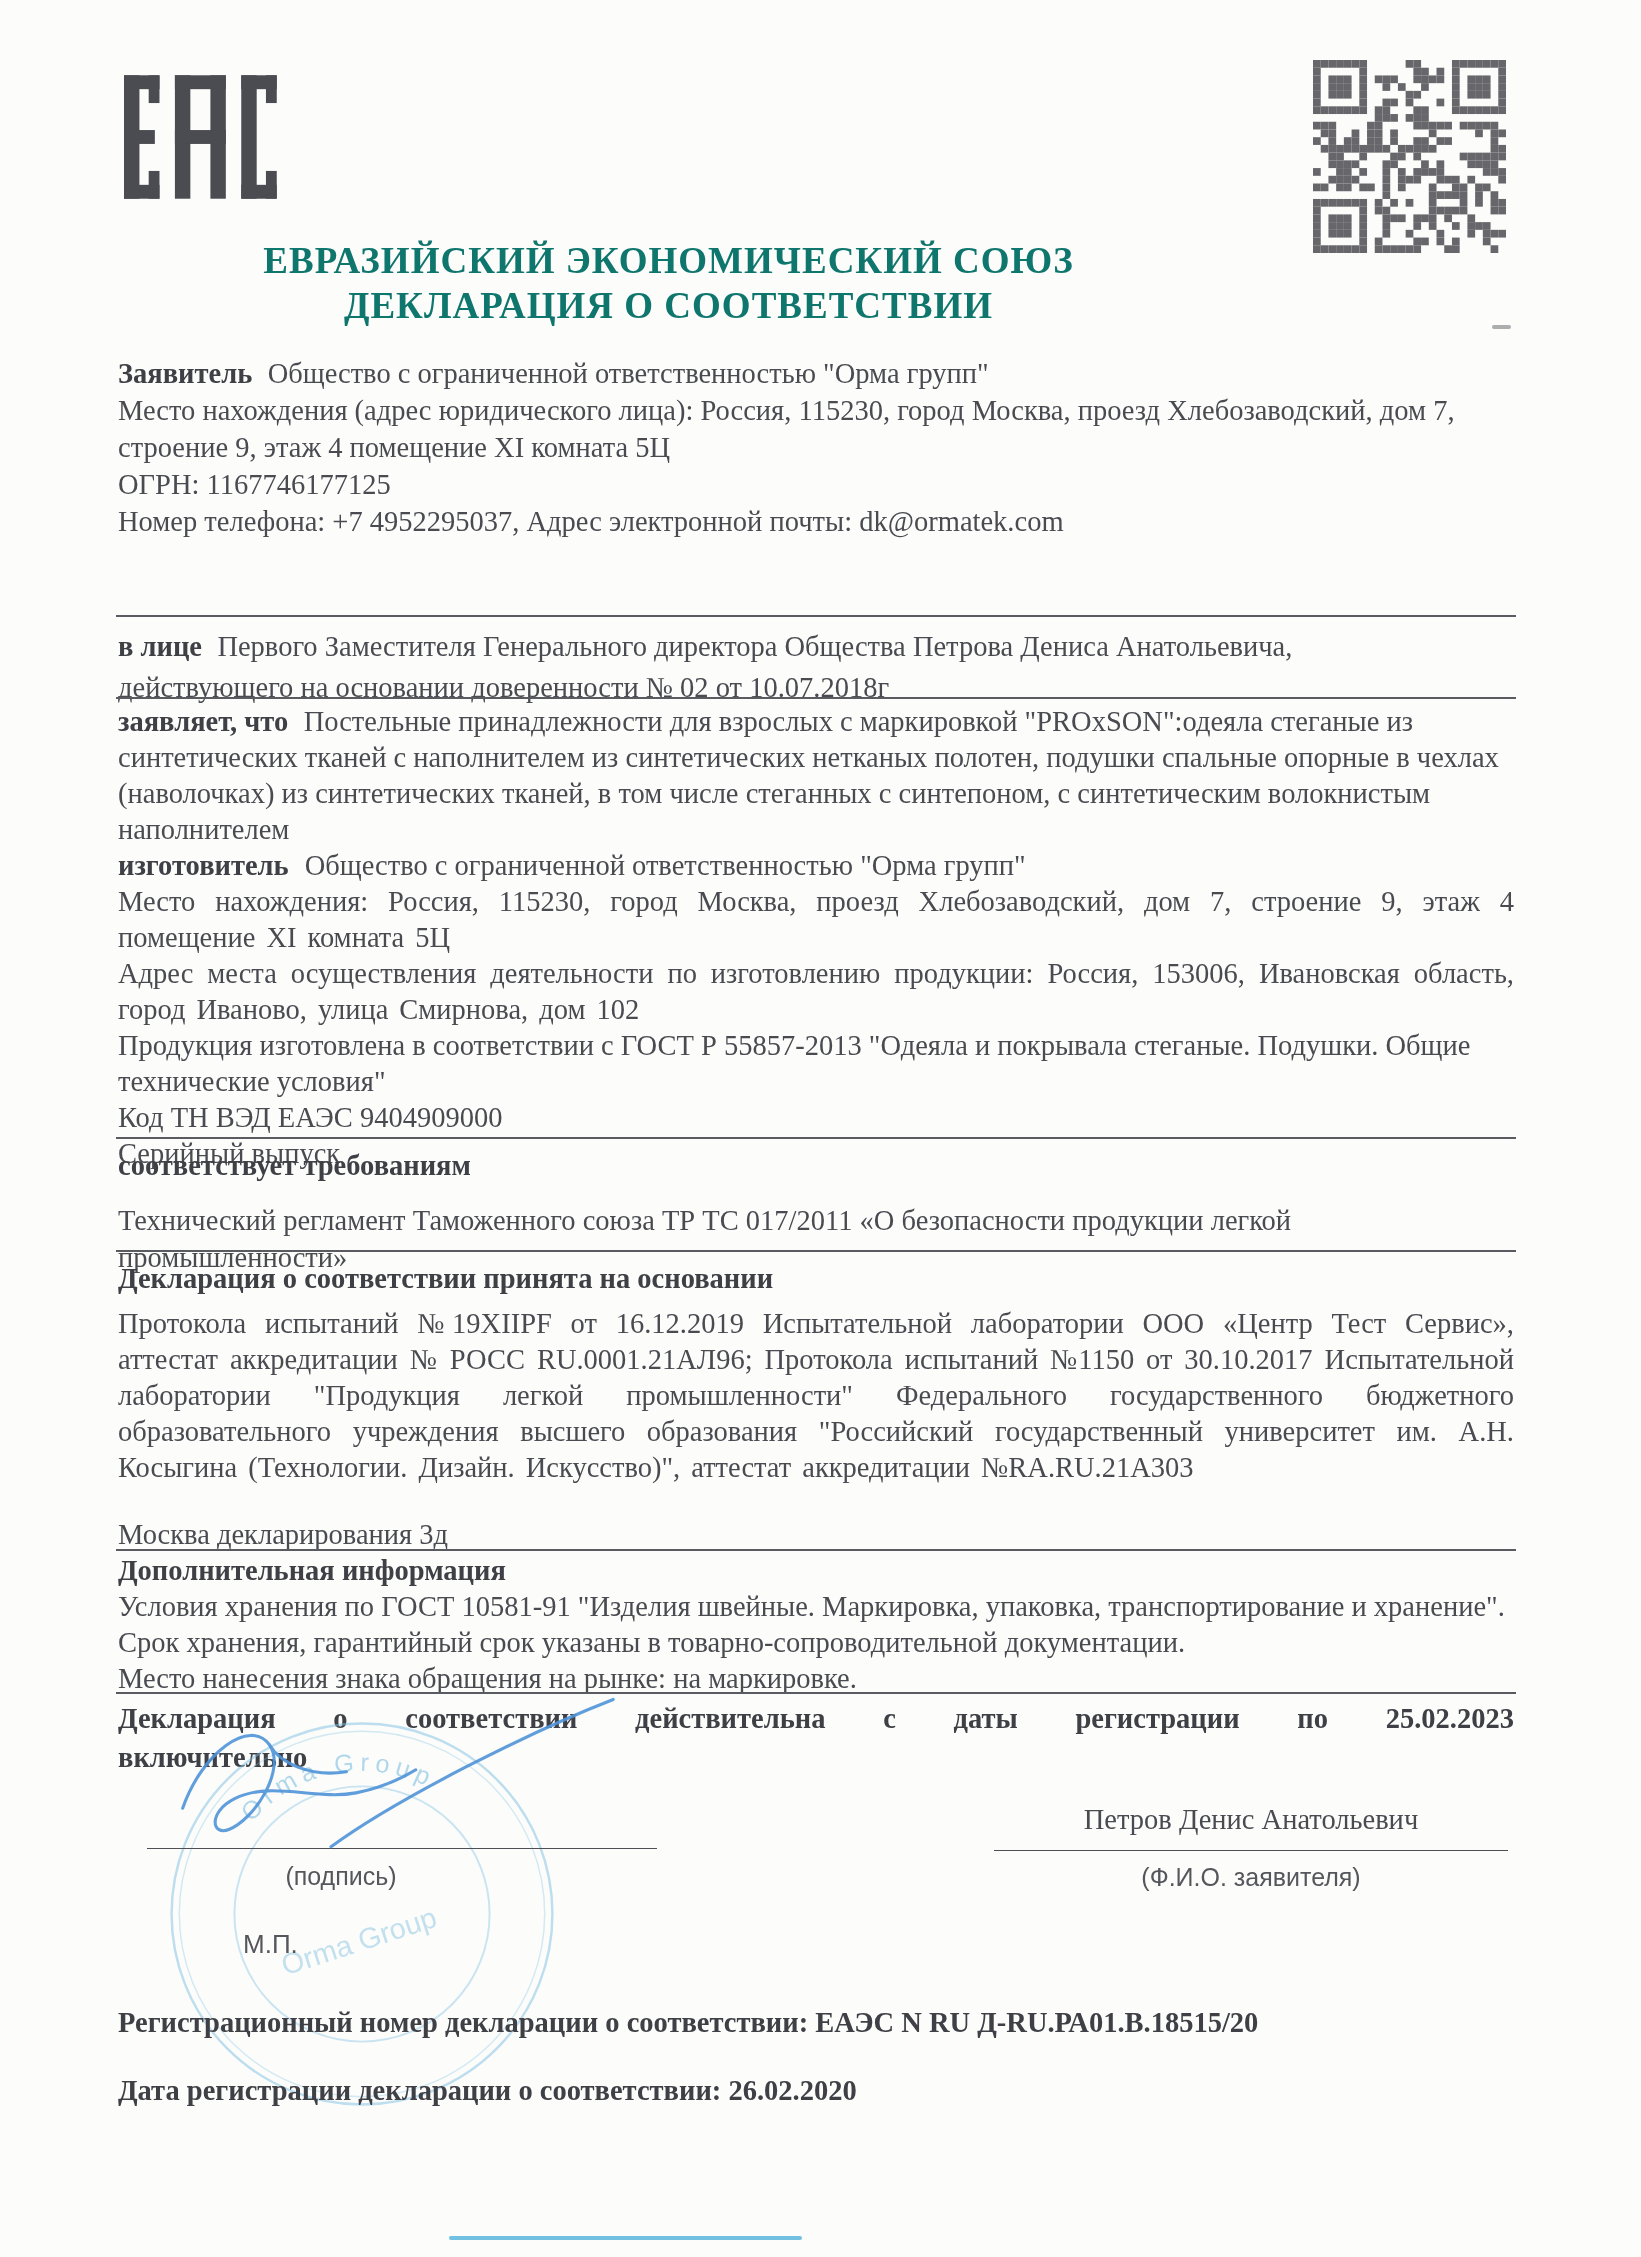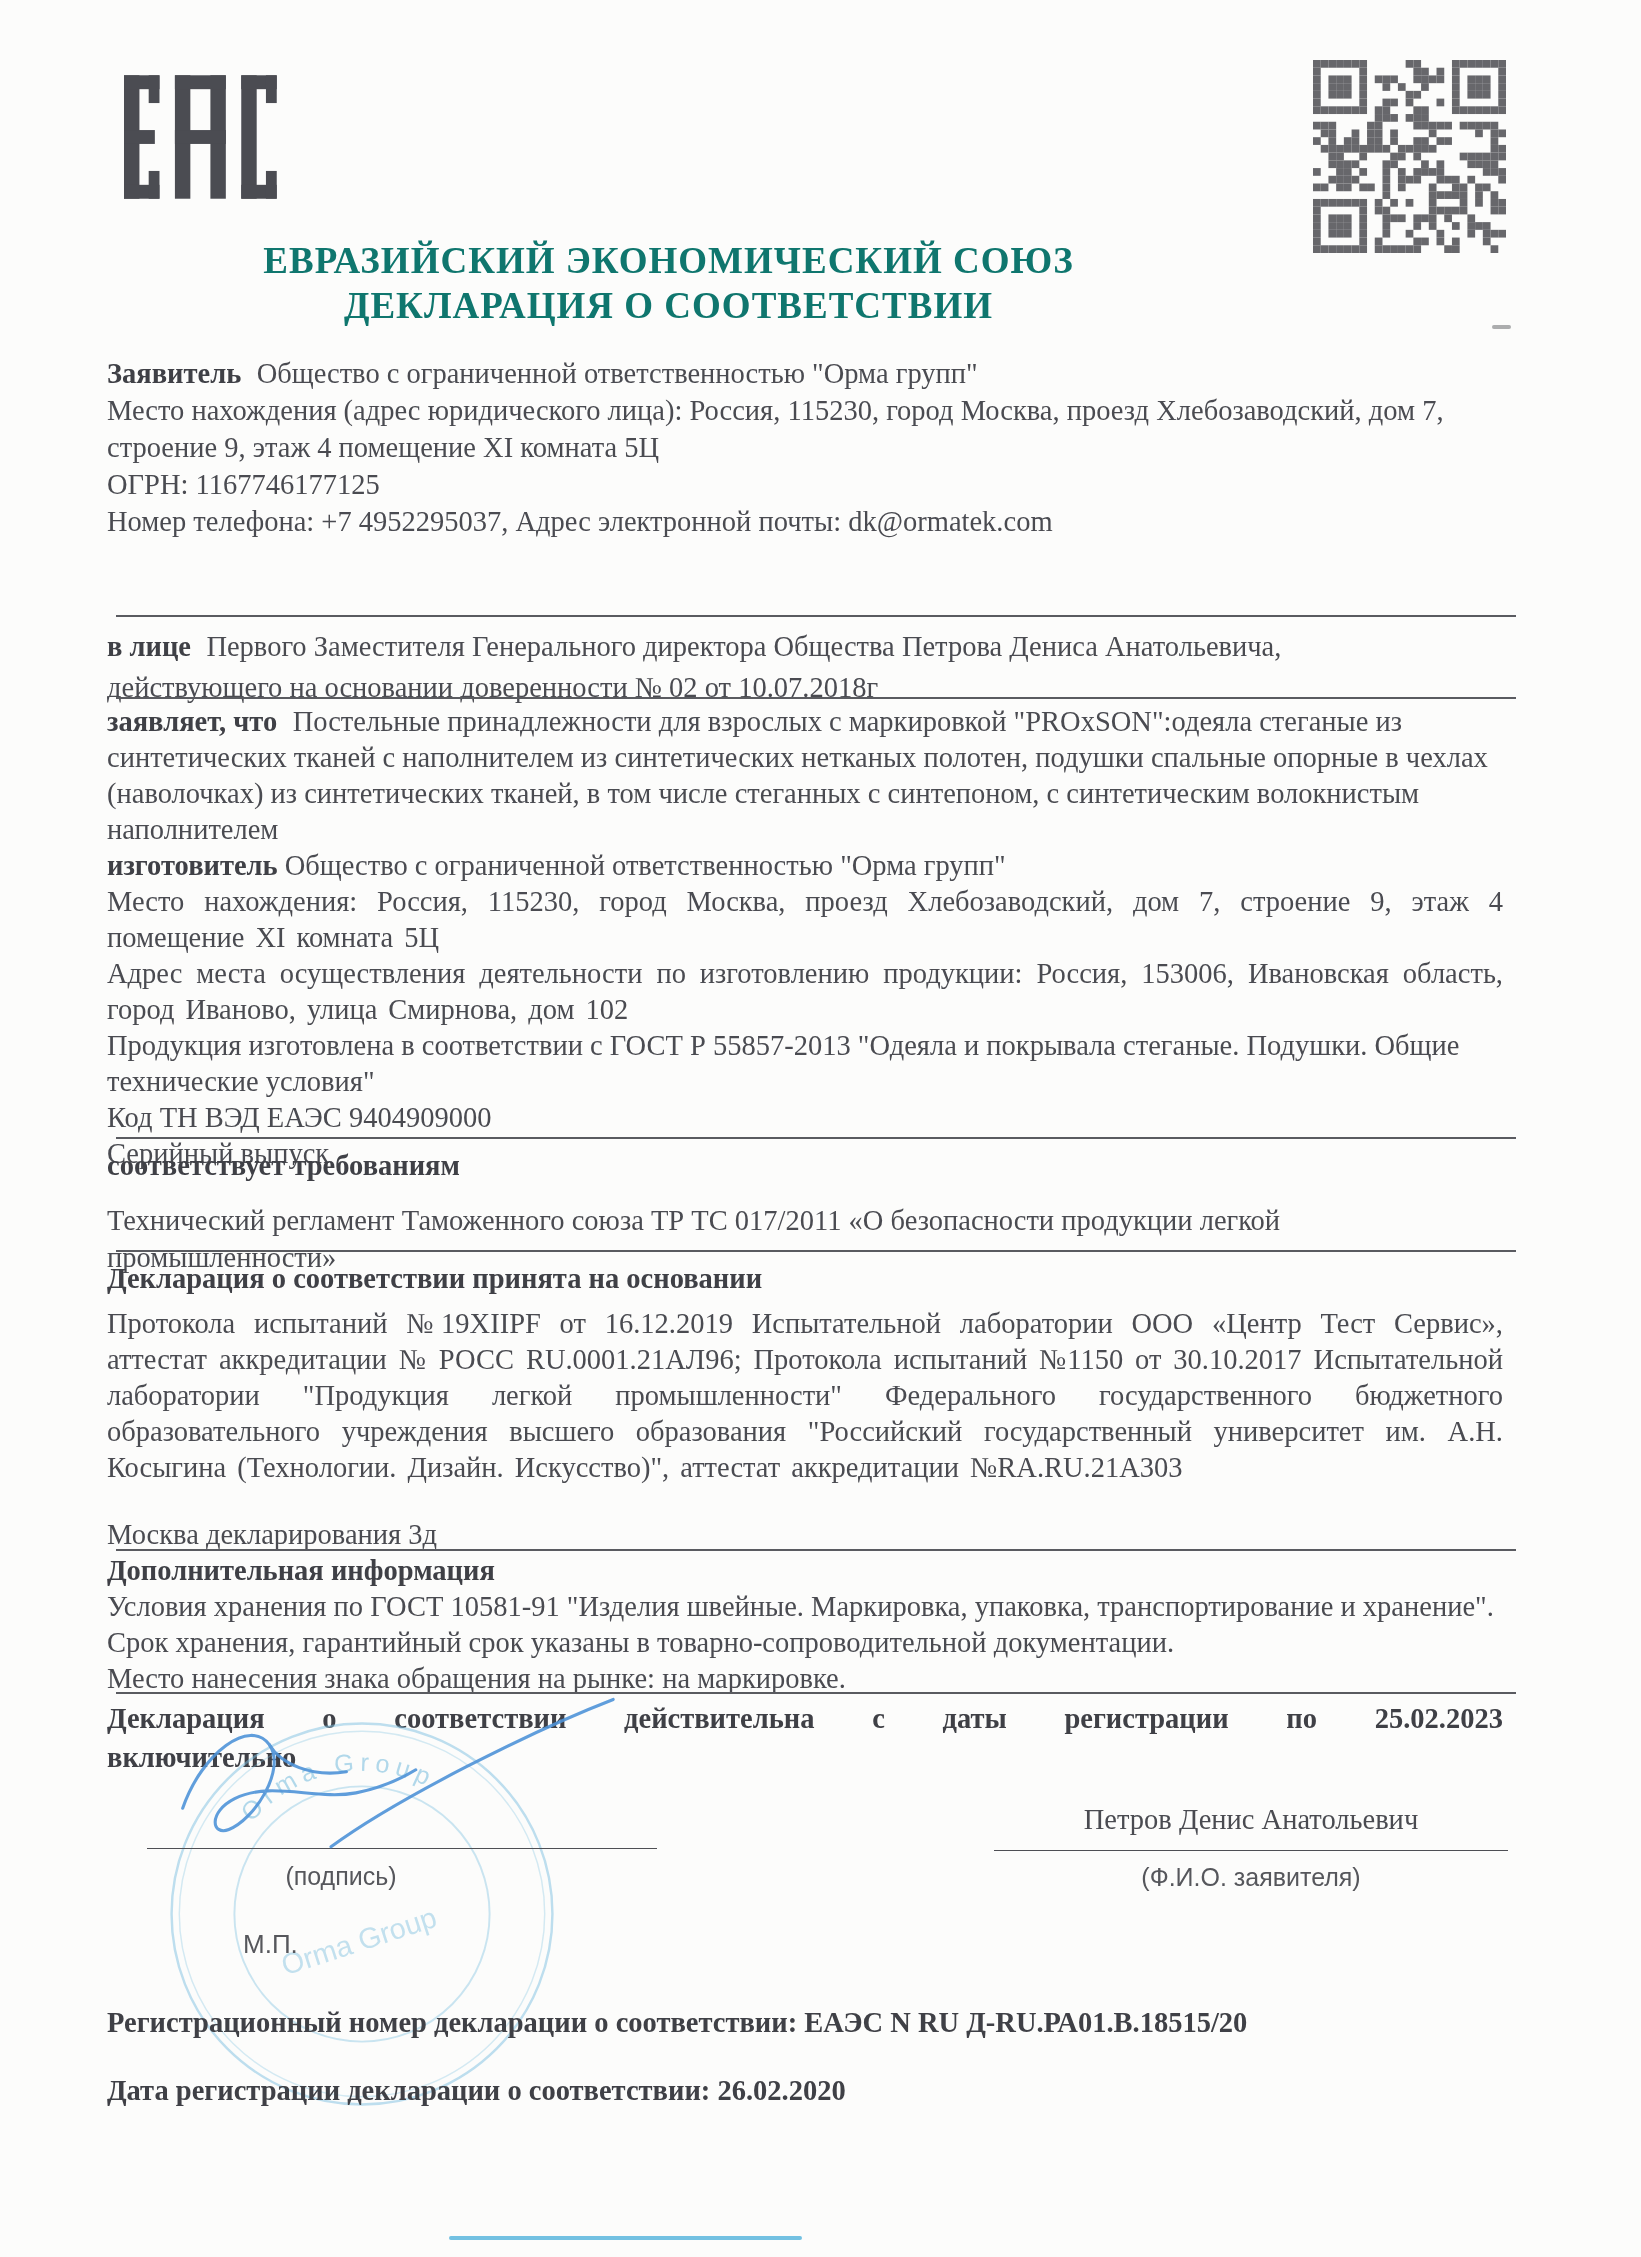--- a/index.html
+++ b/index.html
@@ -1,21 +1,21 @@
 <!DOCTYPE html>
 <html lang="ru"><head>
 <meta charset="utf-8">
 <style>
   *{margin:0;padding:0;box-sizing:border-box}
   html,body{width:1641px;height:2257px}
   body{background:#efefed}
   .page{position:relative;width:1641px;height:2257px;background:#fcfcfb;
         font-family:"Liberation Serif","DejaVu Serif",serif;color:#4a4b51;overflow:hidden}
   .abs{position:absolute}
-  .blk{position:absolute;left:107px;width:1396px;font-size:28.5px;line-height:37px}
+  .blk{position:absolute;left:118px;width:1396px;font-size:28.5px;line-height:37px}
   .blk p{margin:0}
   .lbl{font-weight:bold;color:#3f4046;margin-right:15.4px}
   .bold{font-weight:bold;color:#3f4046}
   .jp{text-align:justify;word-spacing:3.9px}
   .hr{position:absolute;left:116px;width:1400px;border-top:2.4px solid #5a5b60;height:0}
   .cap{position:absolute;font-family:"Liberation Sans","DejaVu Sans",sans-serif;
        font-size:25px;color:#56575c;text-align:center}
   .sigline{position:absolute;border-top:1.9px solid #4e4f54;height:0}
   .title{position:absolute;left:118px;top:238px;width:1101px;text-align:center;
          font-size:37px;font-weight:bold;line-height:45px;letter-spacing:1px;color:#0f766e}
@@ -378,21 +378,21 @@
   <div class="hr" style="top:615px"></div>
 
   <div class="blk" style="top:626px;line-height:41px">
     <p><span class="lbl">в лице</span><span>Первого Заместителя Генерального директора Общества Петрова Дениса Анатольевича,</span></p>
     <p>действующего на основании доверенности № 02 от 10.07.2018г</p>
   </div>
   <div class="hr" style="top:697px"></div>
 
   <div class="blk" style="top:704px;line-height:36px">
     <p><span class="lbl">заявляет, что</span><span>Постельные принадлежности для взрослых с маркировкой "PROxSON":одеяла стеганые из синтетических тканей с наполнителем из синтетических нетканых полотен, подушки спальные опорные в чехлах (наволочках) из синтетических тканей, в том числе стеганных с синтепоном, с синтетическим волокнистым наполнителем</span></p>
-    <p><span class="lbl" style="margin-right:7px">изготовитель</span><span>Общество с ограниченной ответственностью "Орма групп"</span></p>
+    <p><span class="lbl" style="margin-right:16px">изготовитель</span><span>Общество с ограниченной ответственностью "Орма групп"</span></p>
     <p class="jp">Место нахождения: Россия, 115230, город Москва, проезд Хлебозаводский, дом 7, строение 9, этаж 4 помещение XI комната 5Ц</p>
     <p class="jp">Адрес места осуществления деятельности по изготовлению продукции: Россия, 153006, Ивановская область, город Иваново, улица Смирнова, дом 102</p>
     <p>Продукция изготовлена в соответствии с ГОСТ Р 55857-2013 "Одеяла и покрывала стеганые. Подушки. Общие технические условия"</p>
     <p>Код ТН ВЭД ЕАЭС 9404909000</p>
     <p>Серийный выпуск</p>
   </div>
   <div class="hr" style="top:1137px"></div>
 
   <div class="blk" style="top:1145px">
     <p class="bold" style="line-height:41px">соответствует требованиям</p>

